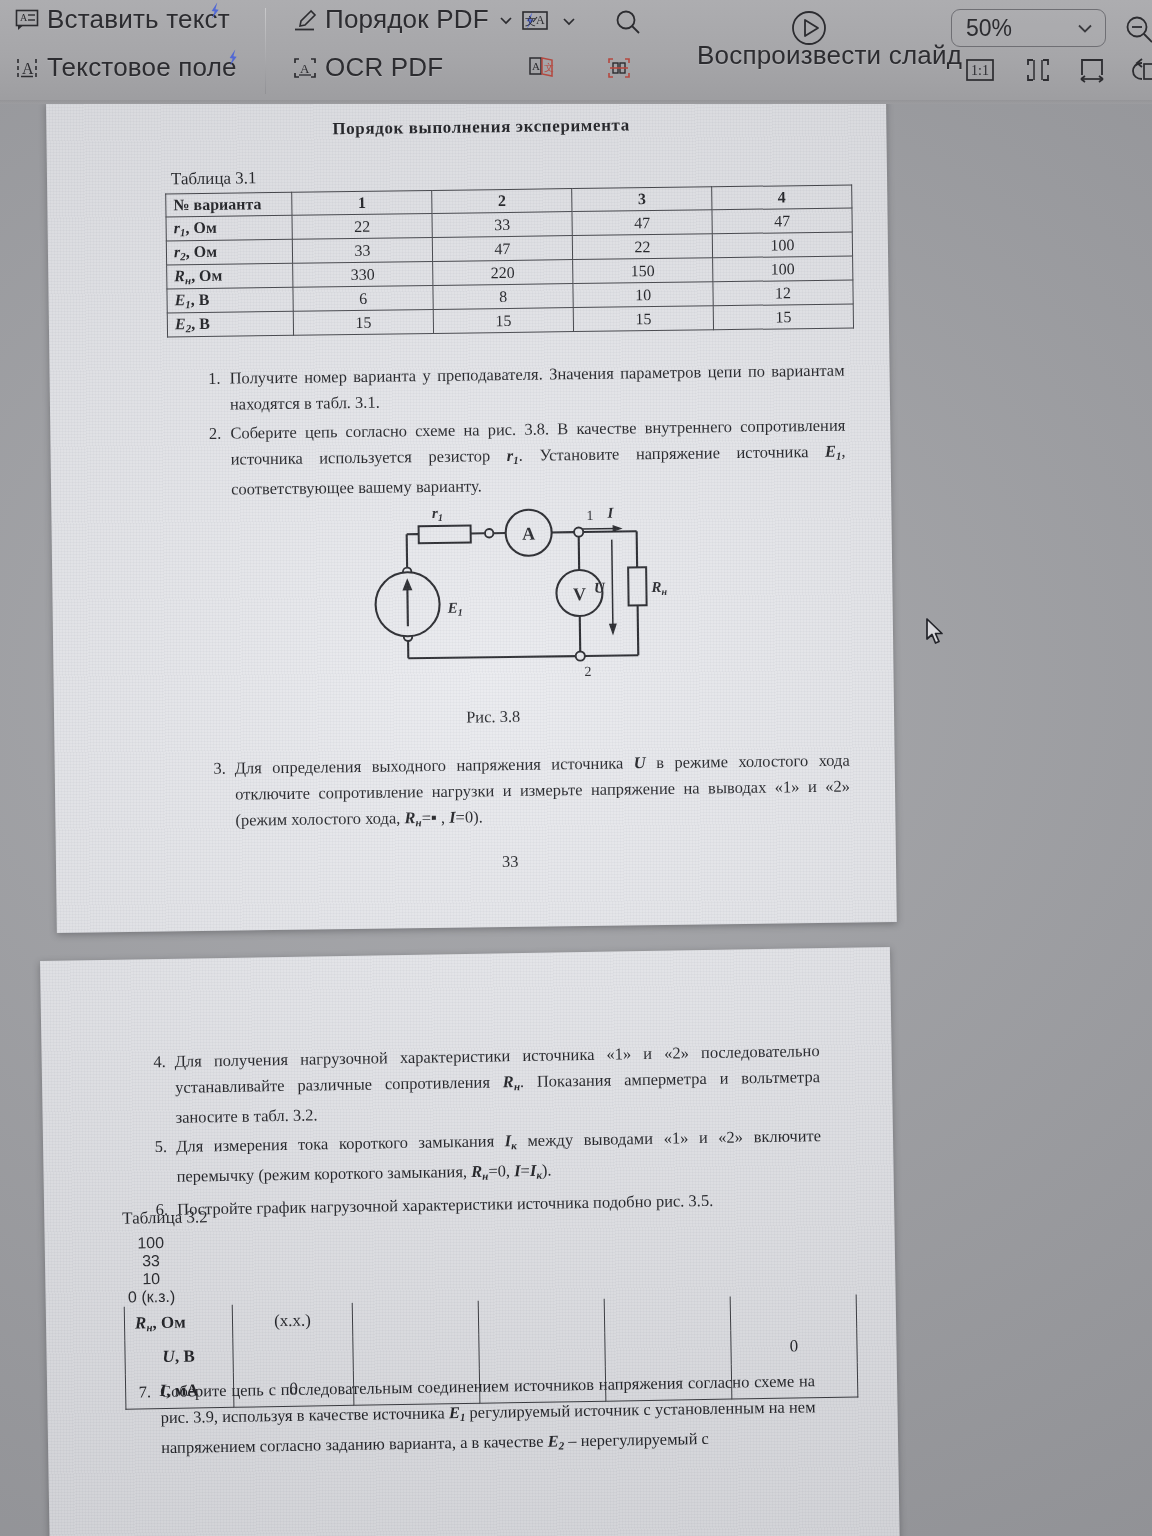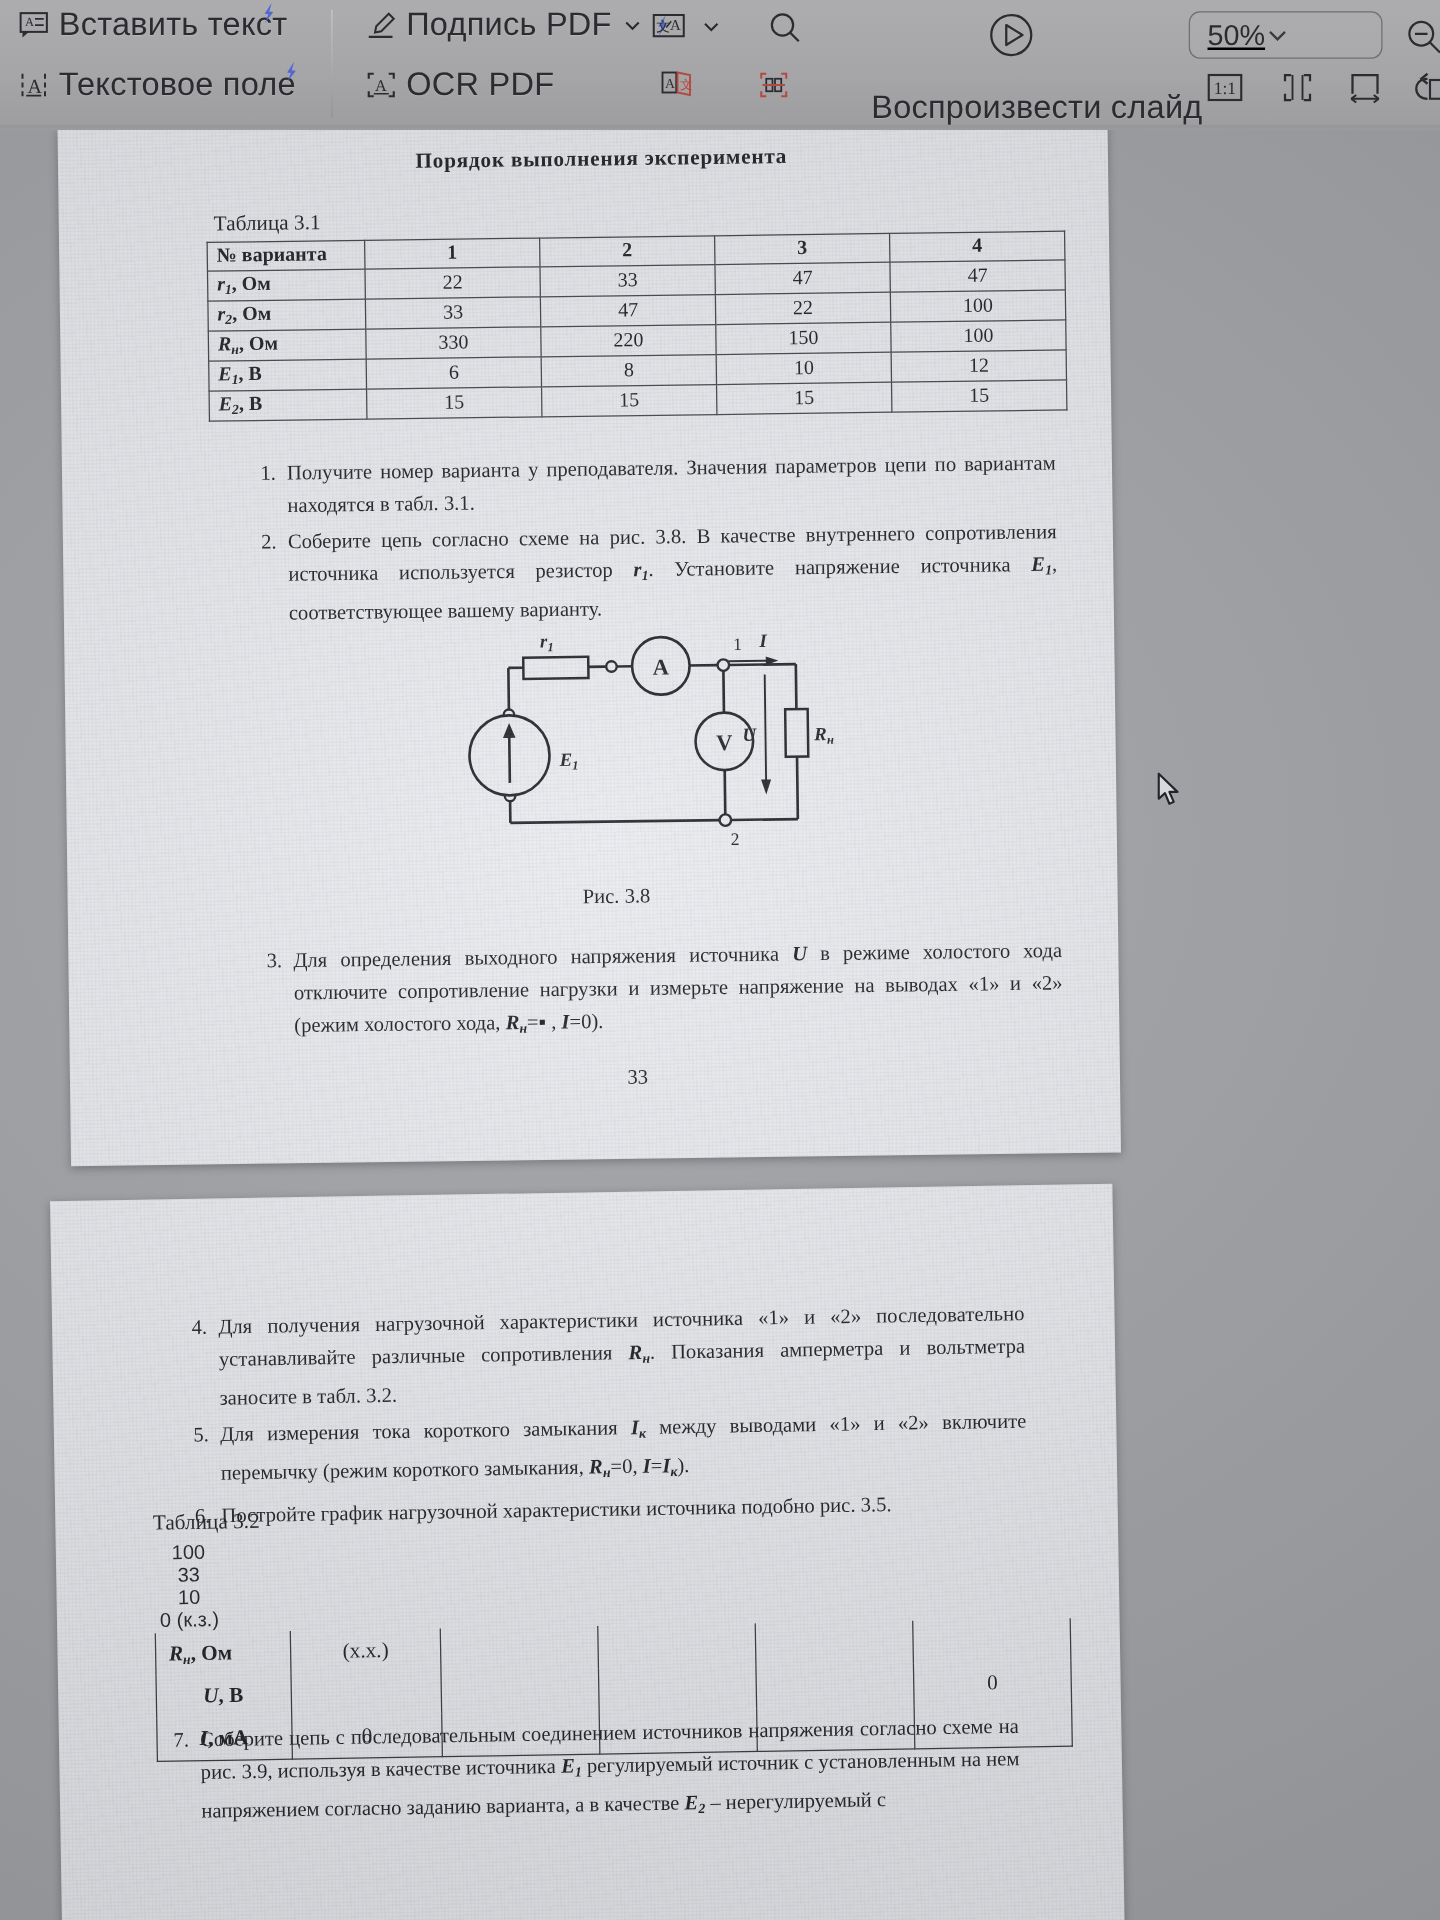--- a/index.html
+++ b/index.html
@@ -36,22 +36,22 @@
   .sparkle:before{
     content:"";position:absolute;width:10px;height:17px;
     background:#4a63d8;
     clip-path:polygon(62% 0,18% 56%,48% 56%,30% 100%,85% 42%,52% 42%);
     transform:rotate(8deg);
     opacity:.92;
   }
   .zoombox{
     position:absolute;border:1.5px solid #6f6f74;border-radius:9px;
     background:rgba(175,175,178,.35);
-    display:flex;align-items:center;justify-content:flex-start;
-    padding:0 10px 0 14px;box-sizing:border-box;text-decoration:underline;
+    display:flex;align-items:center;justify-content:space-between;
+    padding:0 10px 0 14px;box-sizing:border-box;
   }
   .zoomval{font-size:23px;color:#2c2c30;}
 
   
   #viewport{
     position:absolute;left:0;top:104px;width:1152px;height:1432px;
     background:#9fa0a4;
     overflow:hidden;
   }
   #viewport:before{ 
@@ -189,21 +189,21 @@
 
   <div class="tb-sep" style="left:265px;"></div>
 
   <div class="tb-item" style="left:292px;top:4px;">
     <span class="glyph">
       <svg width="26" height="26" viewBox="0 0 26 26">
         <path d="M19 4 L9 14 L8 19 L13 18 L23 8 Z" fill="none" stroke="#2c2c30" stroke-width="1.6"></path>
         <line x1="3" y1="22.5" x2="22" y2="22.5" stroke="#2c2c30" stroke-width="1.8"></line>
       </svg>
     </span>
-    <span class="tb-label">Подпись PDF</span>
+    <span class="tb-label">Порядок PDF</span>
     <span class="glyph" style="margin-left:2px;">
       <svg width="16" height="16" viewBox="0 0 16 16">
           <path d="M3 6 L8 11 L13 6" fill="none" stroke="#2c2c30" stroke-width="1.7"></path>
         </svg>
     </span>
     <span class="sparkle" style="position:relative;left:4px;top:-8px;"></span>
   </div>
 
   <div class="tb-item" style="left:292px;top:52px;">
     <span class="glyph">
@@ -265,21 +265,21 @@
 
   <div class="tb-item" style="left:787px;top:6px;">
     <span class="glyph">
       <svg width="44" height="44" viewBox="0 0 44 44">
         <circle cx="22" cy="22" r="16" fill="none" stroke="#2c2c30" stroke-width="1.8"></circle>
         <path d="M18 14 L31 22 L18 30 Z" fill="none" stroke="#2c2c30" stroke-width="1.8" stroke-linejoin="round"></path>
       </svg>
     </span>
   </div>
 
-  <div class="tb-item" style="left:697px;top:70px;text-align:center;">
+  <div class="tb-item" style="left:697px;top:40px;text-align:center;">
     <span class="tb-label">Воспроизвести слайд</span>
   </div>
 
   <div class="zoombox" style="left:951px;top:9px;width:155px;height:38px;">
     <span class="zoomval">50%</span>
     <span class="glyph">
       <svg width="20" height="20" viewBox="0 0 20 20">
           <path d="M4 7.5 L10 13.5 L16 7.5" fill="none" stroke="#3a3a3e" stroke-width="1.8"></path>
         </svg>
     </span>

